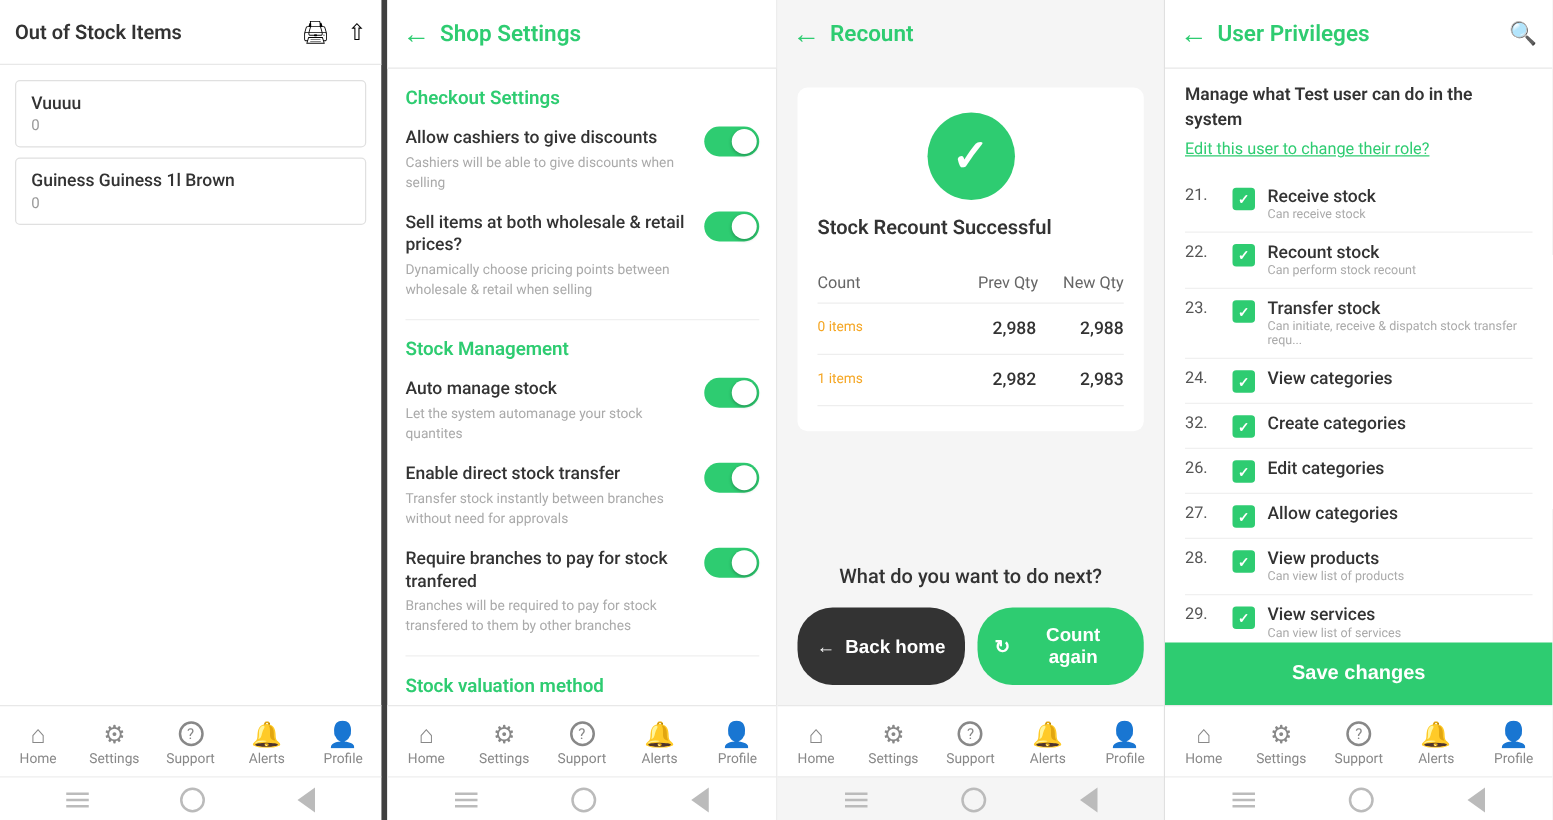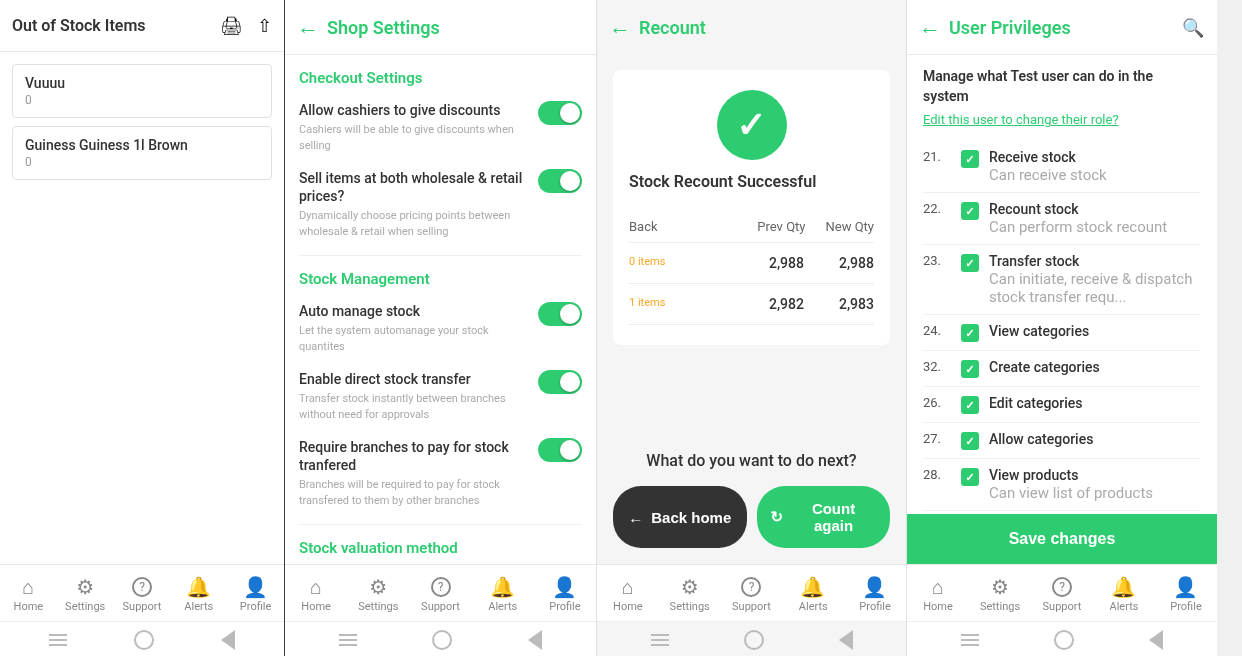--- a/index.html
+++ b/index.html
@@ -16,22 +16,22 @@
     .panel {
       display: flex;
       flex-direction: column;
       background: #fff;
       height: 100%;
       position: relative;
     }
 
     
     .panel-1 {
-      width: 285px;
-      border-right: 1px solid #404040;
+      width: 310px;
+      border-right: 5px solid #404040;
       justify-content: space-between;
     }
 
     
     .panel-2 {
       width: 312px;
       border-right: 1px solid #e0e0e0;
     }
 
     
@@ -403,21 +403,21 @@
       flex: 1;
     }
 
     .privilege-name {
       font-size: 14px;
       color: #333;
       font-weight: 500;
     }
 
     .privilege-desc {
-      font-size: 15px;
+      font-size: 10px;
       color: #aaa;
       margin-top: 1px;
     }
 
     .save-btn {
       background: #2ecc71;
       color: #fff;
       border: none;
       padding: 16px;
       font-size: 16px;
@@ -599,21 +599,21 @@
   </div>
 
   <div class="recount-content">
     <div class="recount-card">
       <div class="recount-success-icon">
         <div class="check-circle"></div>
       </div>
       <div class="recount-title">Stock Recount Successful</div>
 
       <div class="recount-table-header">
-        <span class="col-header">Back</span>
+        <span class="col-header">Count</span>
         <div style="display:flex; gap:20px;">
           <span class="col-header">Prev Qty</span>
           <span class="col-header">New Qty</span>
         </div>
       </div>
 
       <div class="recount-row">
         <div class="recount-row-left">
           <div class="recount-badge" style="color:#f5a623;">0 items</div>
         </div>

